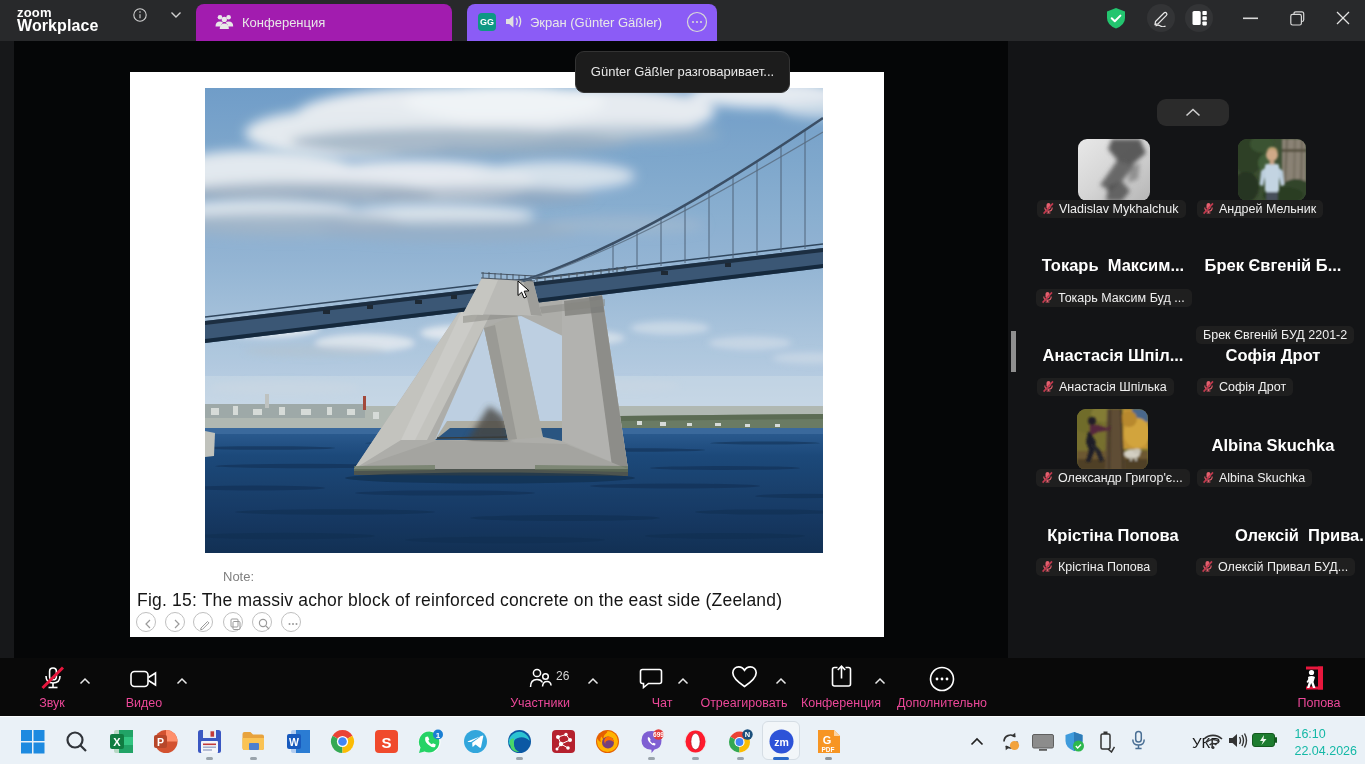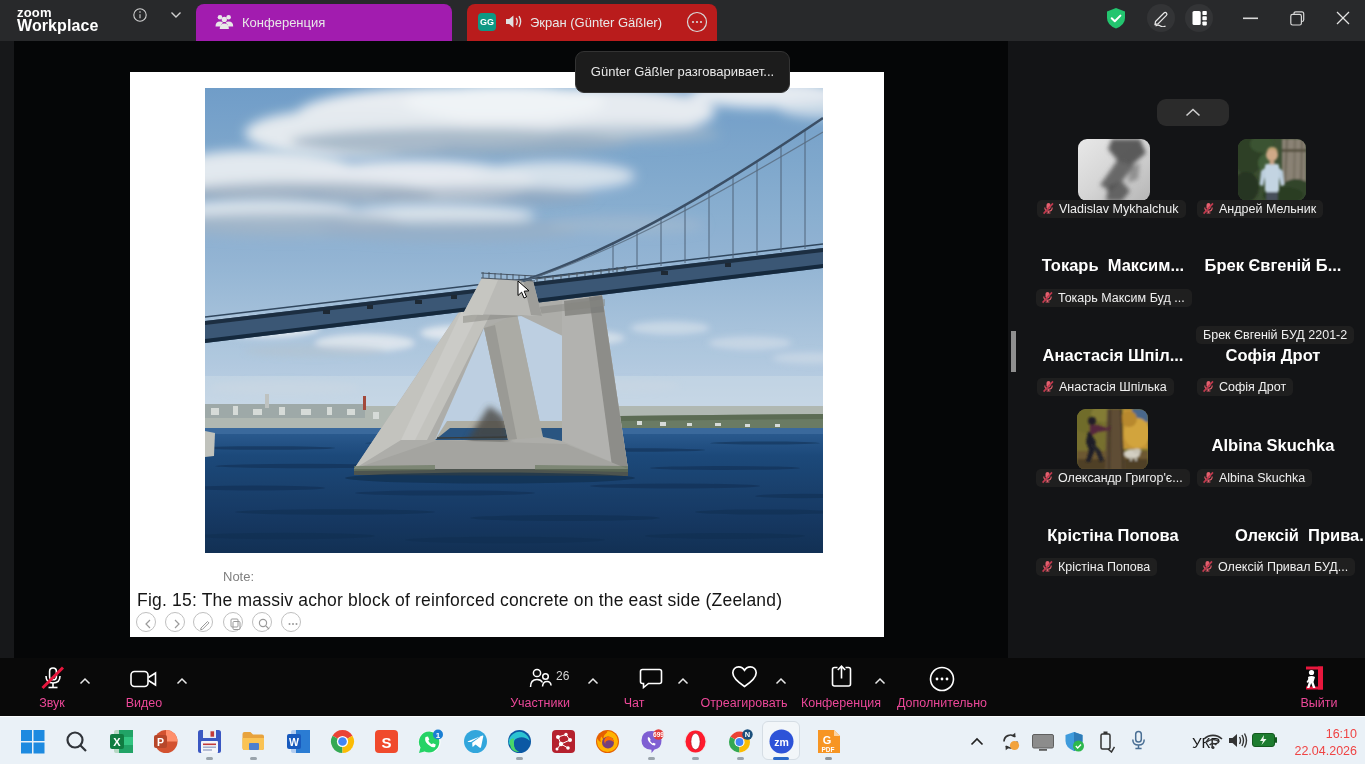--- a/index.html
+++ b/index.html
@@ -6,21 +6,21 @@
   html,body { width:1365px; height:764px; overflow:hidden; background:#000; font-family:"Liberation Sans", sans-serif; }
   .abs { position:absolute; }
   #stage { position:relative; width:1365px; height:764px; }
 
   
   #topbar { position:absolute; left:0; top:0; width:1365px; height:41px; background:#28292b; }
   #logo-zoom { position:absolute; left:17px; top:5px; color:#fff; font-size:13px; font-weight:bold; letter-spacing:0.2px;}
   #logo-wp { position:absolute; left:17px; top:17px; color:#fff; font-size:16px; font-weight:600; letter-spacing:0.1px;}
   .tab { position:absolute; top:4px; height:37px; border-radius:8px 8px 0 0; }
   #tab-conf { left:196px; width:256px; background:#a21caf; }
-  #tab-screen { left:467px; width:250px; background:#b91c1c; }
+  #tab-screen { left:467px; width:250px; background:#8b5cf6; }
   .tbicon { position:absolute; color:#d8d8d8; }
   #tab-conf .lbl, #tab-screen .lbl { position:absolute; top:11px; color:#e8e8e8; font-size:13px; white-space:nowrap; }
   #gg { position:absolute; left:11px; top:9px; width:18px; height:18px; border-radius:4px; background:#0e9884; color:#fff; font-size:9px; font-weight:bold; text-align:center; line-height:18px; }
   .circ-btn { position:absolute; width:28px; height:28px; border-radius:50%; background:#333436; }
 
   
   #share { position:absolute; left:0; top:41px; width:1008px; height:617px; background:#050607; }
   #share-edge { position:absolute; left:0; top:41px; width:14px; height:617px; background:#17181a; }
   #doc { position:absolute; left:130px; top:72px; width:754px; height:565px; background:#fff; }
   #note { position:absolute; left:223px; top:569px; color:#7f7f7f; font-size:13px; }
@@ -42,21 +42,21 @@
 
   
   #mtoolbar { position:absolute; left:0; top:658px; width:1365px; height:58px; background:#090909; }
   .mlabel { position:absolute; top:696px; color:#ec4899; font-size:12.5px; white-space:nowrap; transform:translateX(-50%); }
   .chev { position:absolute; }
 
   
   #taskbar { position:absolute; left:0; top:716px; width:1365px; height:48px; background:#eaf1f7; border-top:1.5px solid #fbfdfe; }
   .tbi { position:absolute; top:729px; width:25px; height:25px; }
   .runbar { position:absolute; top:757px; width:7px; height:3px; border-radius:2px; background:#9aa4ac; }
-  #tray-time { position:absolute; right:8px; top:726px; text-align:right; color:#ef4444; font-size:12.5px; line-height:16.5px; }
+  #tray-time { position:absolute; right:8px; top:726px; text-align:left; color:#14b8a6; font-size:12.5px; line-height:16.5px; }
   .traytxt { position:absolute; color:#1a1a1a; font-size:12.5px; }
 </style>
 </head>
 <body>
 <div id="stage">
 
   <div id="topbar">
     <div id="logo-zoom">zoom</div>
     <div id="logo-wp">Workplace</div>
     <svg class="tbicon" style="left:133px;top:8px" width="14" height="14" viewBox="0 0 14 14" fill="none" stroke="#d0d0d0" stroke-width="1.1">
@@ -573,21 +573,21 @@
       </svg>
     <div style="position:absolute;left:556px;top:669px;color:#d6d6d6;font-size:12px">26</div>
     <div class="mlabel" style="left:540px;">Участники</div>
     <svg class="chev" style="left:587px;top:677px" width="12" height="8" viewBox="0 0 12 8" fill="none" stroke="#e8e8e8" stroke-width="1.5">
         <path d="M1.5 6.5 L6 2 L10.5 6.5"></path>
       </svg>
 
     <svg style="position:absolute;left:639px;top:668px" width="24" height="21" viewBox="0 0 24 21" fill="none" stroke="#fff" stroke-width="1.6">
         <path d="M3.5 1.5 h17 q2 0 2 2 v10 q0 2 -2 2 h-11 L4.5 19.5 v-4 h-1 q-2 0 -2 -2 v-10 q0 -2 2 -2 z"></path>
       </svg>
-    <div class="mlabel" style="left:634px;">Чат</div>
+    <div class="mlabel" style="left:662px;">Чат</div>
     <svg class="chev" style="left:677px;top:677px" width="12" height="8" viewBox="0 0 12 8" fill="none" stroke="#e8e8e8" stroke-width="1.5">
         <path d="M1.5 6.5 L6 2 L10.5 6.5"></path>
       </svg>
 
     <svg style="position:absolute;left:731px;top:665px" width="27" height="24" viewBox="0 0 27 24" fill="none" stroke="#fff" stroke-width="1.7">
         <path d="M13.5 21.5 C6 16.5 1.8 12.5 1.8 7.8 C1.8 4.3 4.4 1.8 7.7 1.8 C10 1.8 12.2 3 13.5 5.2 C14.8 3 17 1.8 19.3 1.8 C22.6 1.8 25.2 4.3 25.2 7.8 C25.2 12.5 21 16.5 13.5 21.5 Z"></path>
       </svg>
     <div class="mlabel" style="left:744px;">Отреагировать</div>
     <svg class="chev" style="left:775px;top:677px" width="12" height="8" viewBox="0 0 12 8" fill="none" stroke="#e8e8e8" stroke-width="1.5">
         <path d="M1.5 6.5 L6 2 L10.5 6.5"></path>
@@ -610,21 +610,21 @@
       </svg>
     <div class="mlabel" style="left:942px;">Дополнительно</div>
 
     <svg style="position:absolute;left:1301px;top:665px" width="26" height="26" viewBox="0 0 26 26">
         <path d="M5 1.5 H22 V24.5 H5 V21.5 H19 V4.5 H5 Z" fill="#e8173d"></path>
         <rect x="17" y="1.5" width="5" height="23" fill="#e8173d"></rect>
         <circle cx="10.5" cy="7.5" r="2.6" fill="#fff"></circle>
         <path d="M7 12 q3.5 -2 7 0 l-1.5 5 l2 6 h-2.5 l-1.8 -5 l-1.8 5 h-2.5 l2 -6 z" fill="#fff"></path>
         <path d="M8 13 l-2.5 4 l1.5 1 l2.5 -3.5 z" fill="#fff"></path>
       </svg>
-    <div class="mlabel" style="left:1319px;">Выйти</div>
+    <div class="mlabel" style="left:1319px;">Попова</div>
   </div>
 
   <div id="taskbar"></div>
   <div id="taskbar-items">
 
     <div style="position:absolute;left:762px;top:721px;width:38px;height:39px;background:#f2f6f9;border:1px solid #d5dde4;border-radius:6px;"></div>
 
     <svg class="tbi" style="left:20px" viewBox="0 0 25 25">
         <g fill="#1d8ae0">
           <rect x="1" y="1" width="11" height="11"></rect>

